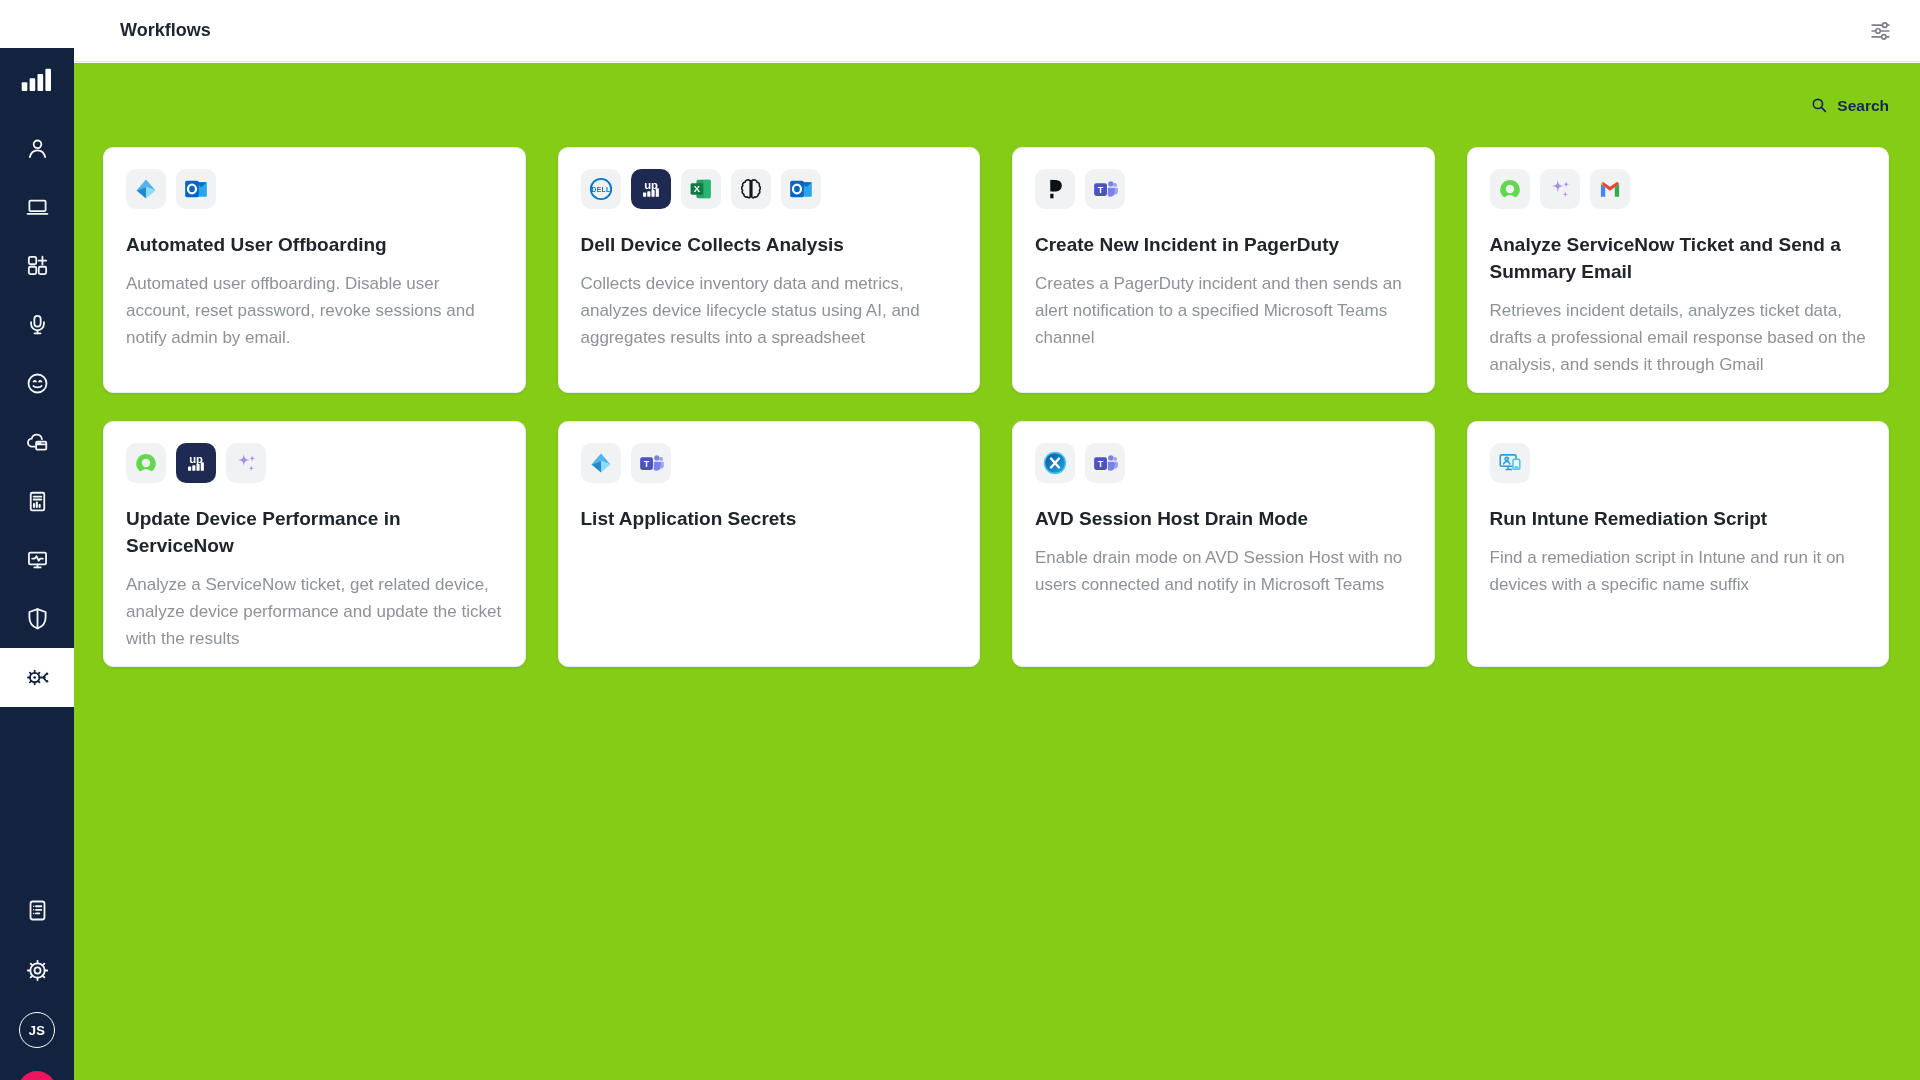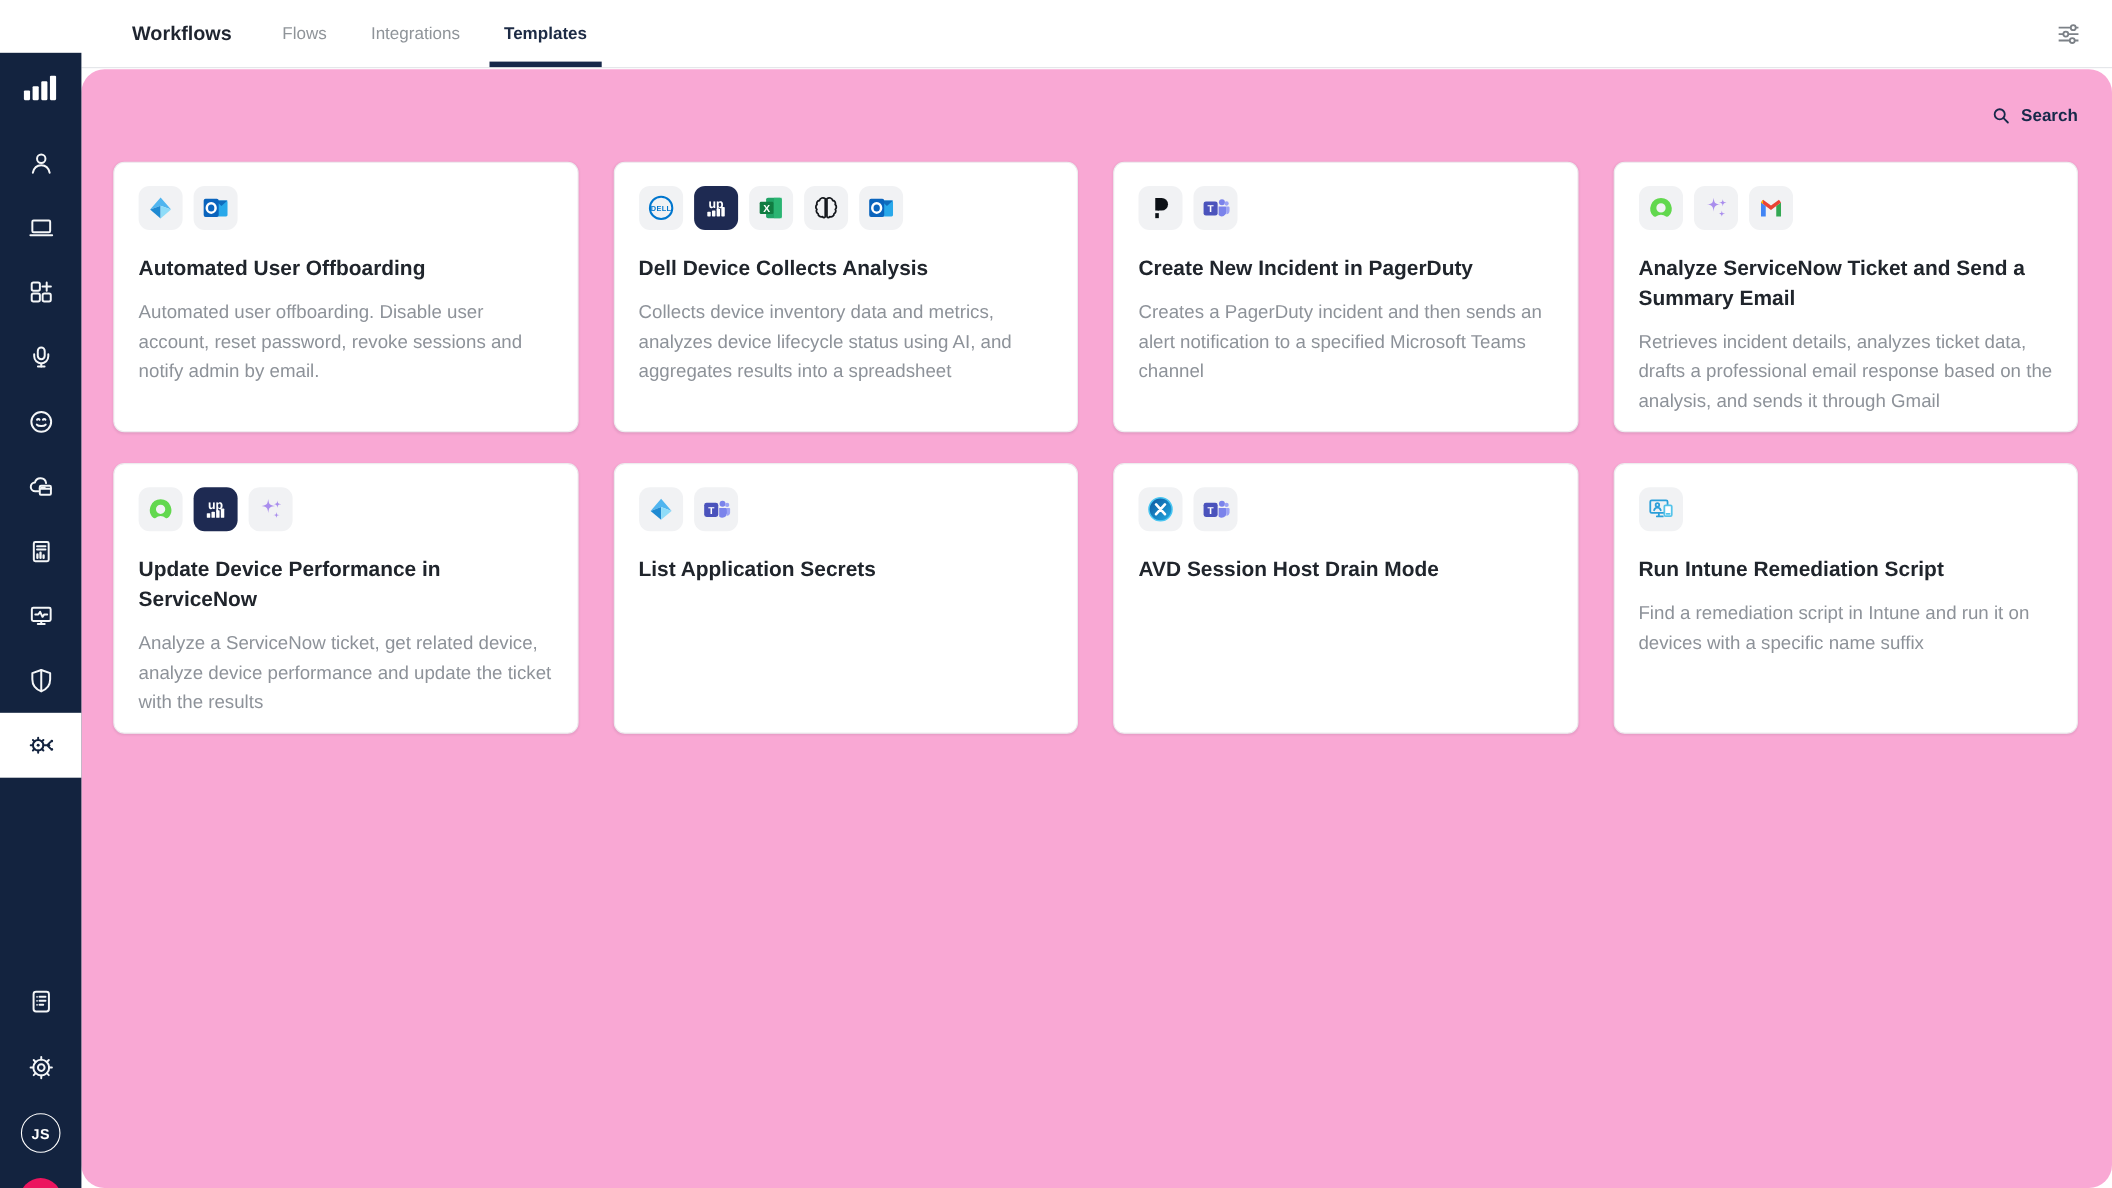--- a/index.html
+++ b/index.html
@@ -24,21 +24,21 @@
   
   .header{position:absolute;left:74px;top:0;right:0;height:62px;background:#ffffff;border-bottom:1px solid #e3e5e8;display:flex;align-items:center;padding-left:46px;box-sizing:border-box;z-index:4;}
   .page-title{font-size:18px;font-weight:600;color:#1f2530;margin-right:33px;cursor:pointer;}
   .tabs{display:flex;height:100%;}
   .tab{position:relative;display:flex;align-items:center;padding:0 13px;margin-right:14px;font-size:15.5px;color:#8f9499;cursor:pointer;white-space:nowrap;}
   .tab.active{color:#1d2b45;font-weight:700;}
   .tab.active::after{content:"";position:absolute;left:0;right:0;bottom:0;height:5px;background:var(--accent,#17294a);}
   .filter-btn{position:absolute;right:22px;top:50%;transform:translateY(-50%);background:none;border:none;cursor:pointer;padding:4px;line-height:0;}
   .filter-btn svg{width:27px;height:27px;}
   
-  .content{position:absolute;left:74px;top:63px;right:0;bottom:0;background:#f9a8d4;border-radius:21px;}
+  .content{position:absolute;left:74px;top:63px;right:0;bottom:0;background:#84cc16;}
   .search-btn{position:absolute;top:33px;right:31px;display:flex;align-items:center;gap:8px;background:none;border:none;cursor:pointer;font-family:inherit;font-size:15.5px;font-weight:700;color:var(--accent,#17294a);padding:0;}
   .search-btn svg{width:19px;height:19px;}
   .grid{position:absolute;top:84px;left:29px;right:31px;display:grid;grid-template-columns:repeat(4,1fr);column-gap:32px;row-gap:28px;align-items:stretch;}
   .card{background:#ffffff;border:1px solid #ededef;border-radius:10px;padding:21px 22px 14px;box-sizing:border-box;box-shadow:0 1px 3px rgba(20,30,50,.06),0 1px 2px rgba(20,30,50,.04);cursor:pointer;}
   .tiles{display:flex;gap:10px;margin-bottom:22px;}
   .tile{width:40px;height:40px;border-radius:10px;background:#f1f2f4;display:flex;align-items:center;justify-content:center;flex:0 0 auto;}
   .tile svg{width:26px;height:26px;display:block;}
   .tile.dark{background:var(--upnavy,#1e2a52);}
   .tile.dark svg{width:30px;height:30px;}
   .card h3{margin:0 0 12px;font-size:19px;line-height:27px;font-weight:600;color:#20252c;}
@@ -190,25 +190,20 @@
             <circle cx="8.9" cy="15.1" r="3" fill="none" stroke="#fff" stroke-width="1.9"></circle>
             <circle cx="15.1" cy="15.1" r="3" fill="none" stroke="#fff" stroke-width="1.9"></circle>
           </svg>
         </div>
       </div>
     </div>
 </aside>
 
 <header class="header">
   <div class="page-title">Workflows</div>
-  <nav class="tabs" id="tabs">
-      <div class="tab">Flows</div>
-      <div class="tab">Integrations</div>
-      <div class="tab active">Templates</div>
-    </nav>
   <button class="filter-btn" aria-label="filters">
     <svg viewBox="0 0 24 24" xmlns="http://www.w3.org/2000/svg" fill="none" stroke="#7c8187" stroke-width="1.5">
       <path d="M4 6.8h16M4 12h16M4 17.2h16"></path>
       <circle cx="15.8" cy="6.8" r="2" fill="#fff"></circle>
       <circle cx="9.8" cy="12" r="2" fill="#fff"></circle>
       <circle cx="15" cy="17.2" r="2" fill="#fff"></circle>
     </svg>
   </button>
 </header>
 
@@ -405,20 +400,21 @@
               <circle cx="17.4" cy="7.3" r="2.5" fill="#7b83eb"></circle>
               <circle cx="21.3" cy="8.3" r="1.8" fill="#9ca3f5"></circle>
               <path d="M14.6 10.9h5.6a1 1 0 0 1 1 1v3.3a3.9 3.9 0 0 1-6.6 2.8z" fill="#7b83eb"></path>
               <path d="M20.9 10.9h2a1 1 0 0 1 1 1v2.5c0 1.6-1.2 2.9-2.8 3z" fill="#9ca3f5"></path>
               <rect x="2" y="6.6" width="11.8" height="11.8" rx="2" fill="#4b53bc"></rect>
               <text x="7.9" y="15.6" text-anchor="middle" font-size="8.4" font-weight="bold" fill="#fff" font-family="Liberation Sans, sans-serif">T</text>
             </svg>
           </span>
         </div>
         <h3>AVD Session Host Drain Mode</h3>
+        <p>Enable drain mode on AVD Session Host with no users connected and notify in Microsoft Teams</p>
       </article>
       <article class="card">
         <div class="tiles">
           <span class="tile">
             <svg xmlns="http://www.w3.org/2000/svg" viewBox="0 0 24 24" fill="none" stroke="#2b9fd9" stroke-width="1.5" stroke-linecap="round" stroke-linejoin="round">
               <rect x="3" y="4.5" width="14.5" height="10.5" rx="1.2"></rect>
               <circle cx="9" cy="8.3" r="1.5"></circle>
               <path d="M6.2 12.8c.5-1.5 1.6-2.2 2.8-2.2s2.3.7 2.8 2.2"></path>
               <path d="M8.5 18h5M10.2 15v3"></path>
               <rect x="14.8" y="8.7" width="6.2" height="9" rx="1" fill="#fff" stroke="#54c3ea"></rect>

